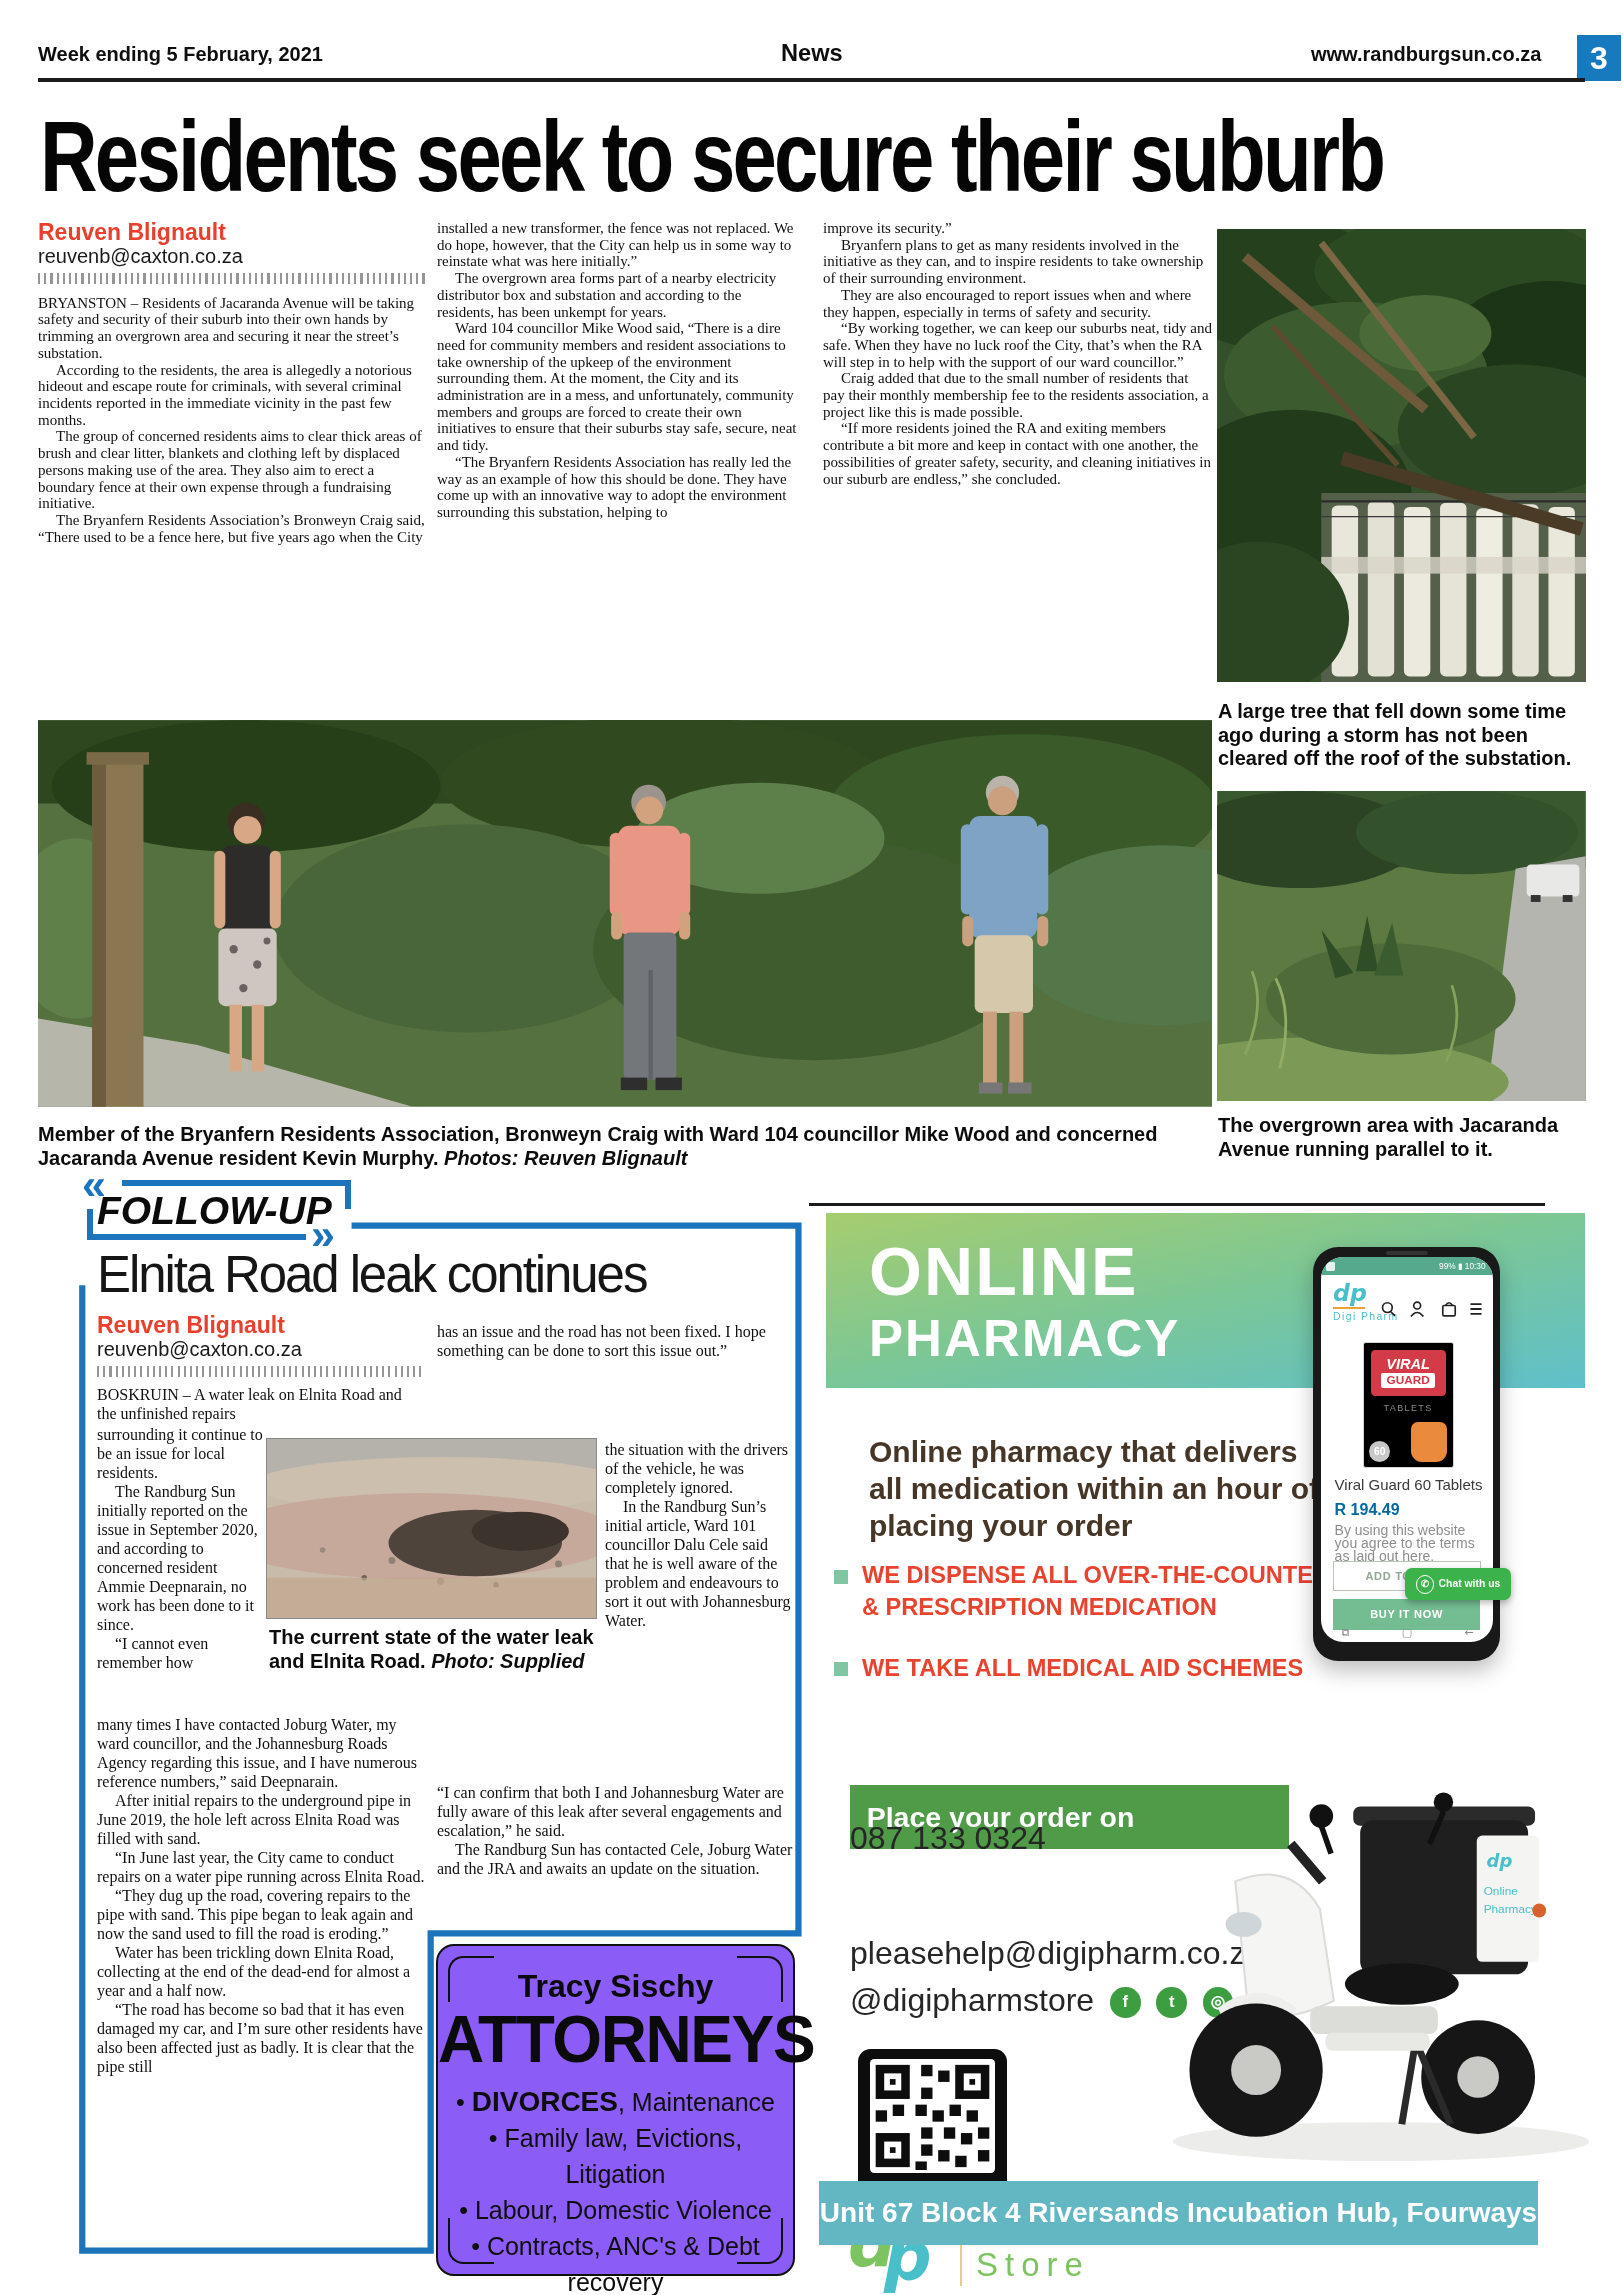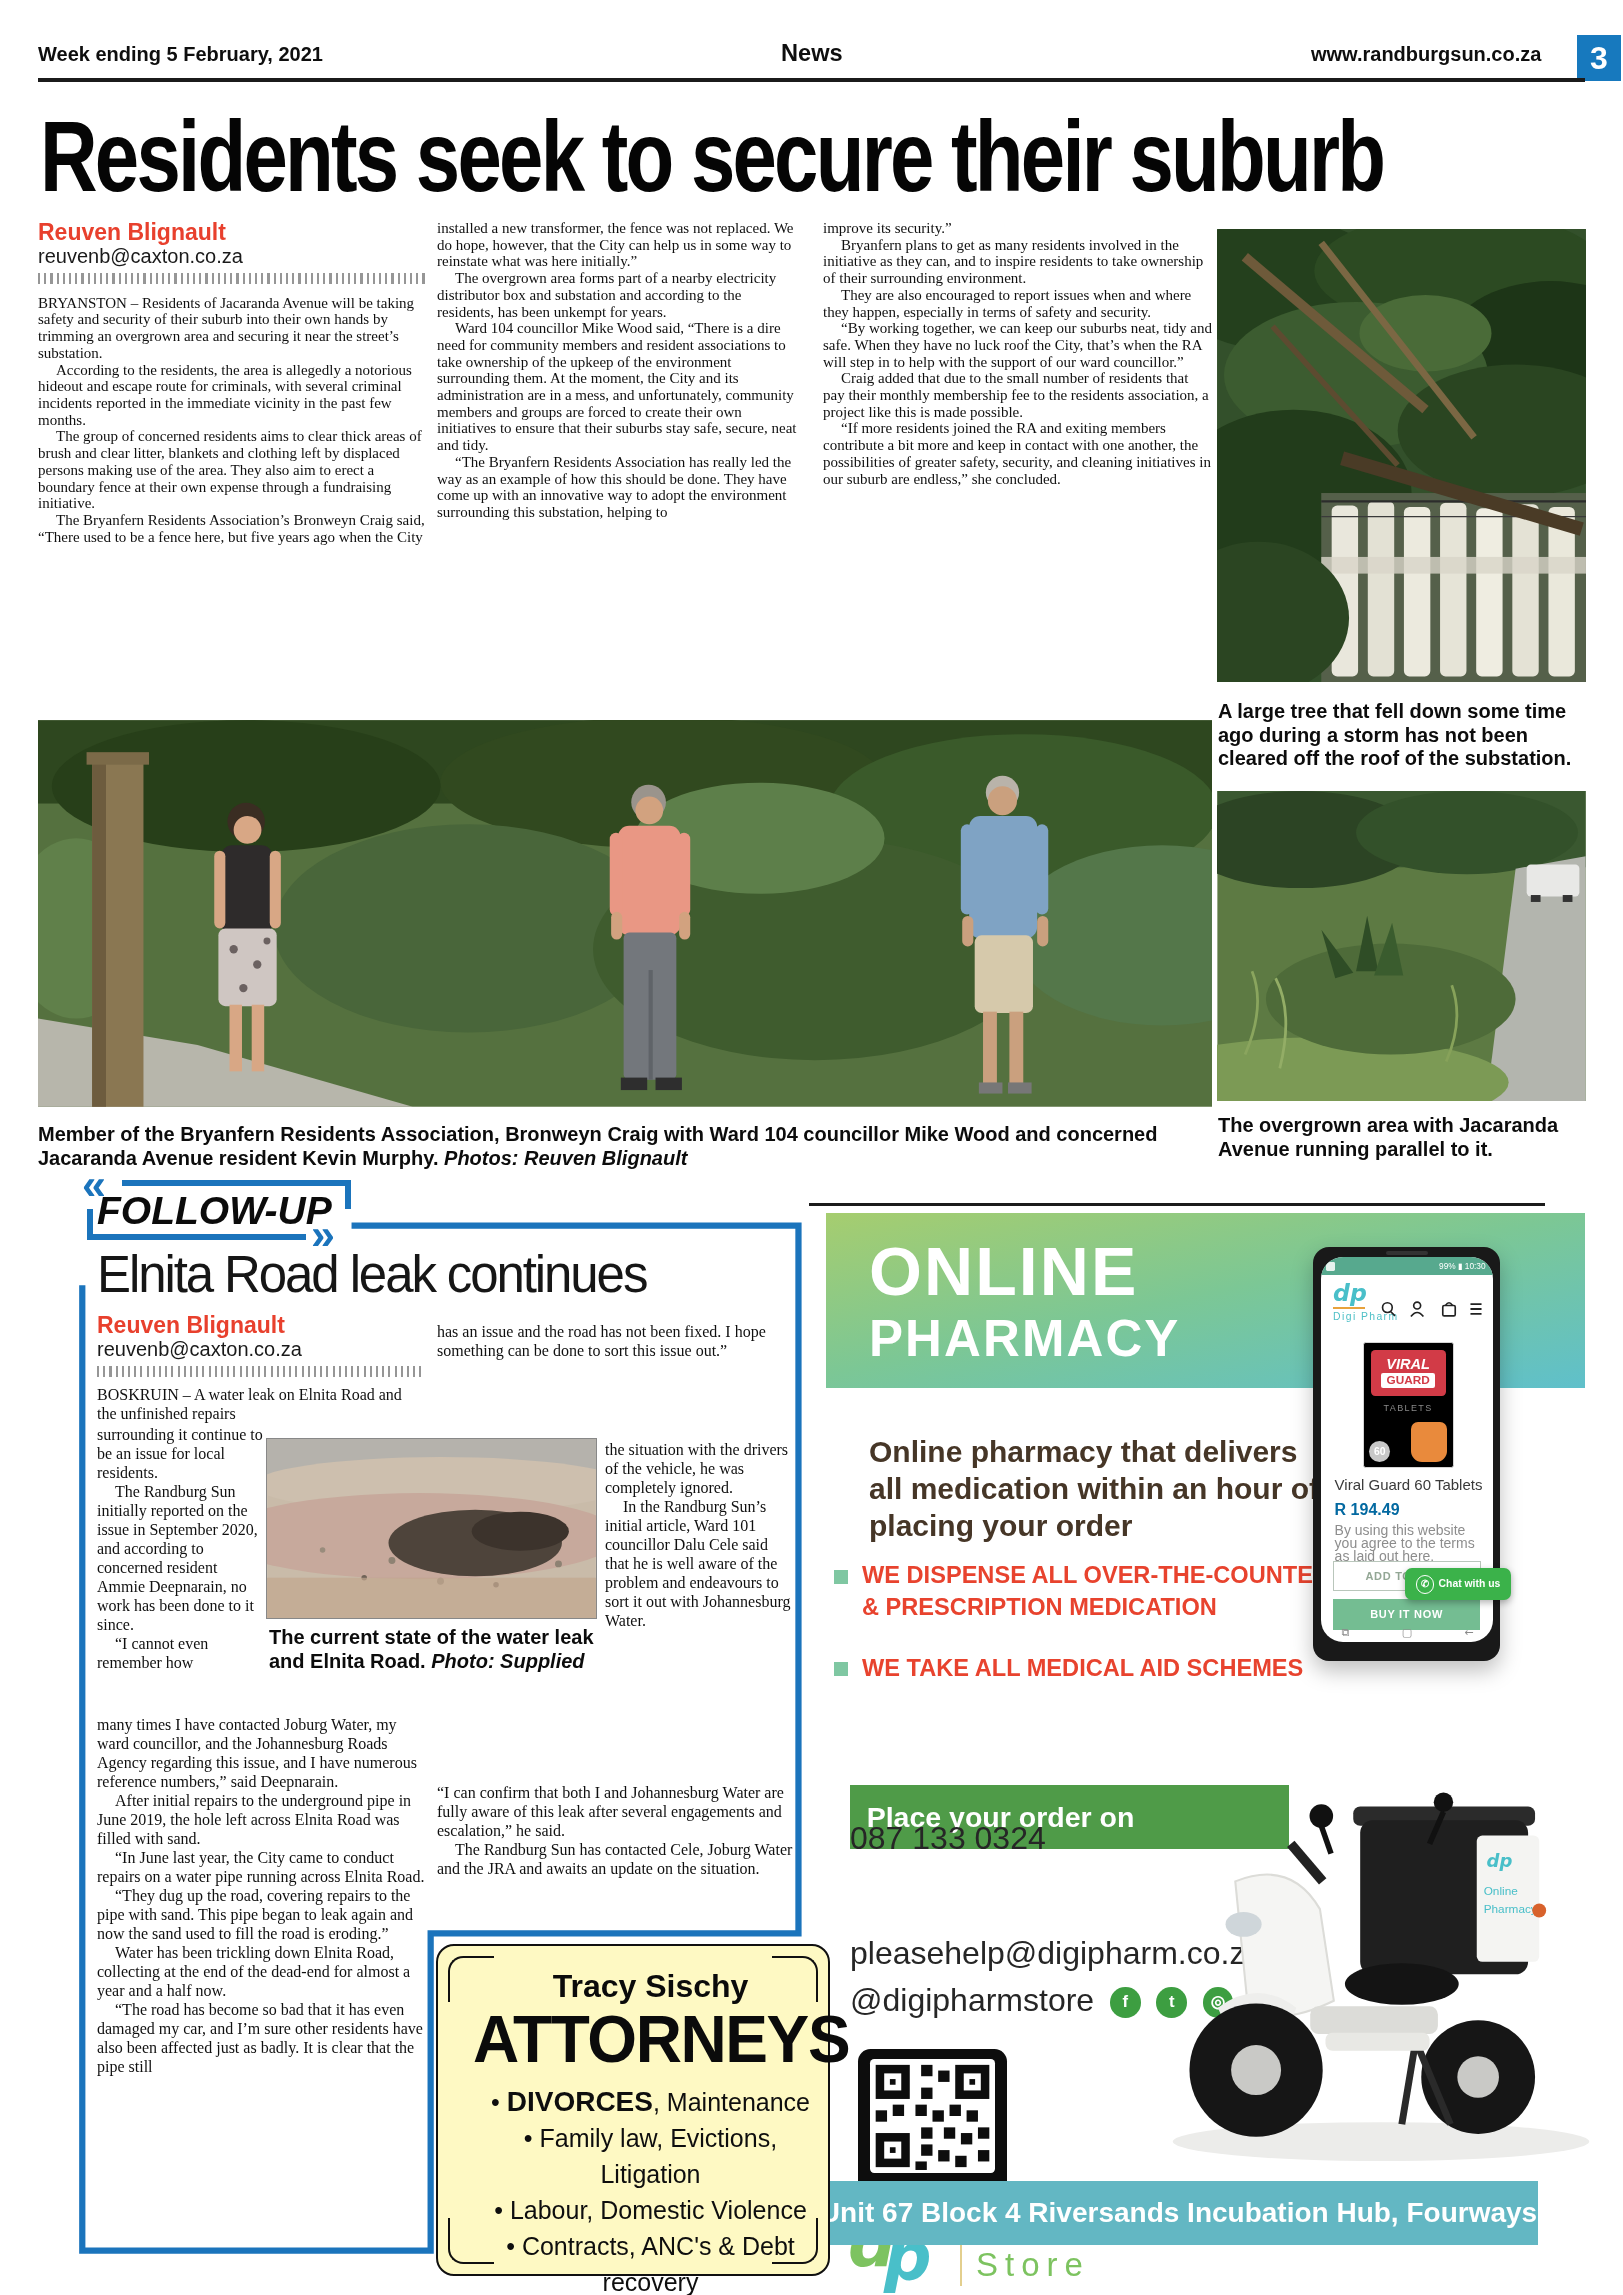--- a/index.html
+++ b/index.html
@@ -25,21 +25,21 @@
   .fp{margin:0;font:16px/19px "Liberation Serif",serif;color:#101010;}
   
   .cap{font:bold 20px/23.6px "Liberation Sans",sans-serif;color:#0c0c0c;}
   .capcredit{font-style:italic;}
   
   .blue{background:#1b74bc;}
   .fubadge{font:italic 900 39px/1 "Liberation Sans",sans-serif;color:#0b0b0b;letter-spacing:0;}
   .guillemet{font:900 43px/1 "Liberation Sans",sans-serif;color:#1b74bc;}
   .fuheadline{font:400 51px/1 "Liberation Sans",sans-serif;letter-spacing:-2.1px;color:#161616;white-space:nowrap;}
   
-  .attbox{border:2.8px solid #101010;border-radius:18px;background:#fef9c3;padding-left:35px;}
+  .attbox{border:2.8px solid #101010;border-radius:18px;background:#8b5cf6;}
   .attname{font:800 32px/1 "Liberation Sans",sans-serif;color:#0b0b0b;text-align:center;}
   .atttitle{font:900 64px/1 "Liberation Sans",sans-serif;letter-spacing:-1.4px;color:#0b0b0b;text-align:center;transform:scaleY(1.05);}
   .attline{font:25px/36px "Liberation Sans",sans-serif;color:#0e0e0e;text-align:center;}
   .attline b{font-weight:800;font-size:28px;}
   .atc{position:absolute;width:44px;height:44px;}
   
   .adgrad{background:linear-gradient(168deg,#a6cd6f 0%,#7cc795 48%,#5fc0cb 100%);}
   .adtitle1{font:800 68px/1 "Liberation Sans",sans-serif;color:#fff;letter-spacing:2.1px;}
   .adtitle2{font:800 51px/1 "Liberation Sans",sans-serif;color:#fff;letter-spacing:2.1px;}
   .adtag{font:700 30px/37px "Liberation Sans",sans-serif;color:#463627;}
@@ -48,21 +48,21 @@
   .orderbar{background:#4f9b48;color:#fff;font:700 28.5px/64px "Liberation Sans",sans-serif;padding-left:16.7px;}
   .adcontact{font:500 32px/39px "Liberation Sans",sans-serif;color:#262626;white-space:nowrap;}
   .soc{display:inline-block;width:30.5px;height:30.5px;border-radius:50%;background:#3d9e41;color:#fff;
        font:bold 16.7px/30.5px "Liberation Sans",sans-serif;text-align:center;margin-left:7px;vertical-align:middle;}
   .qrbox{background:#0d0d0d;border-radius:12.5px;}
   .scanme{font:bold 19px/21px "Liberation Sans",sans-serif;color:#fff;letter-spacing:2.8px;}
   .dpname{font:36px/40px "Liberation Sans",sans-serif;color:#4fc0c7;letter-spacing:1.4px;}
   .dpsub{font:33px/39px "Liberation Sans",sans-serif;color:#7dc360;letter-spacing:7px;}
   .tealbar{background:#63b7c3;color:#fff;font:600 28px/64px "Liberation Sans",sans-serif;text-align:center;}
   
-  .phone{background:#191919;border-radius:16px;box-shadow:0 9.7px 21px rgba(0,0,0,.25);}
+  .phone{background:#191919;border-radius:25px;box-shadow:0 9.7px 21px rgba(0,0,0,.25);}
   .screen{position:absolute;left:7.6px;top:10.4px;width:172px;height:385px;border-radius:22px;overflow:hidden;background:#fff;}
   .statusbar{position:absolute;left:0;top:0;width:100%;height:18px;background:#57a98e;color:#fff;
              font:8.3px/18px "Liberation Sans",sans-serif;}
   .pui{font-family:"Liberation Sans",sans-serif;}
   .addcart{border:1.4px solid #b9c6bb;color:#93a795;font:600 11px/28px "Liberation Sans",sans-serif;text-align:center;letter-spacing:0.7px;background:#fff;}
   .buynow{background:#74bd92;color:#fff;font:600 11px/30.5px "Liberation Sans",sans-serif;text-align:center;letter-spacing:0.7px;}
   .chatchip{background:#3bb24a;border-radius:7px;color:#fff;font:bold 10.4px/32px "Liberation Sans",sans-serif;
             box-shadow:0 2.8px 7px rgba(0,0,0,.3);text-align:center;}
 </style>
 </head>

